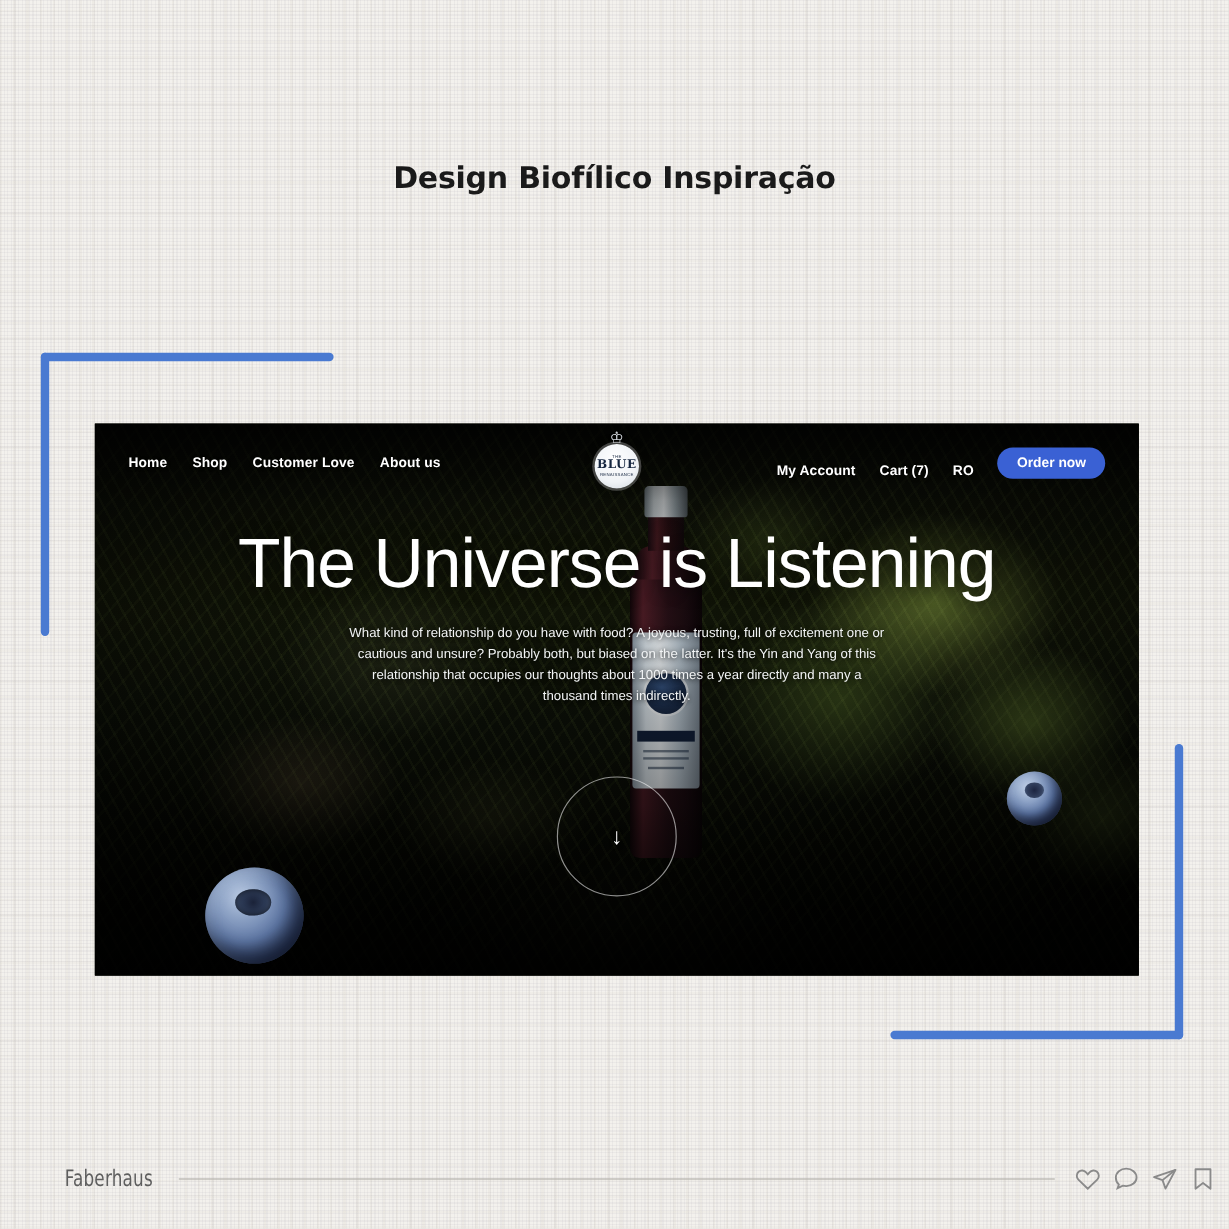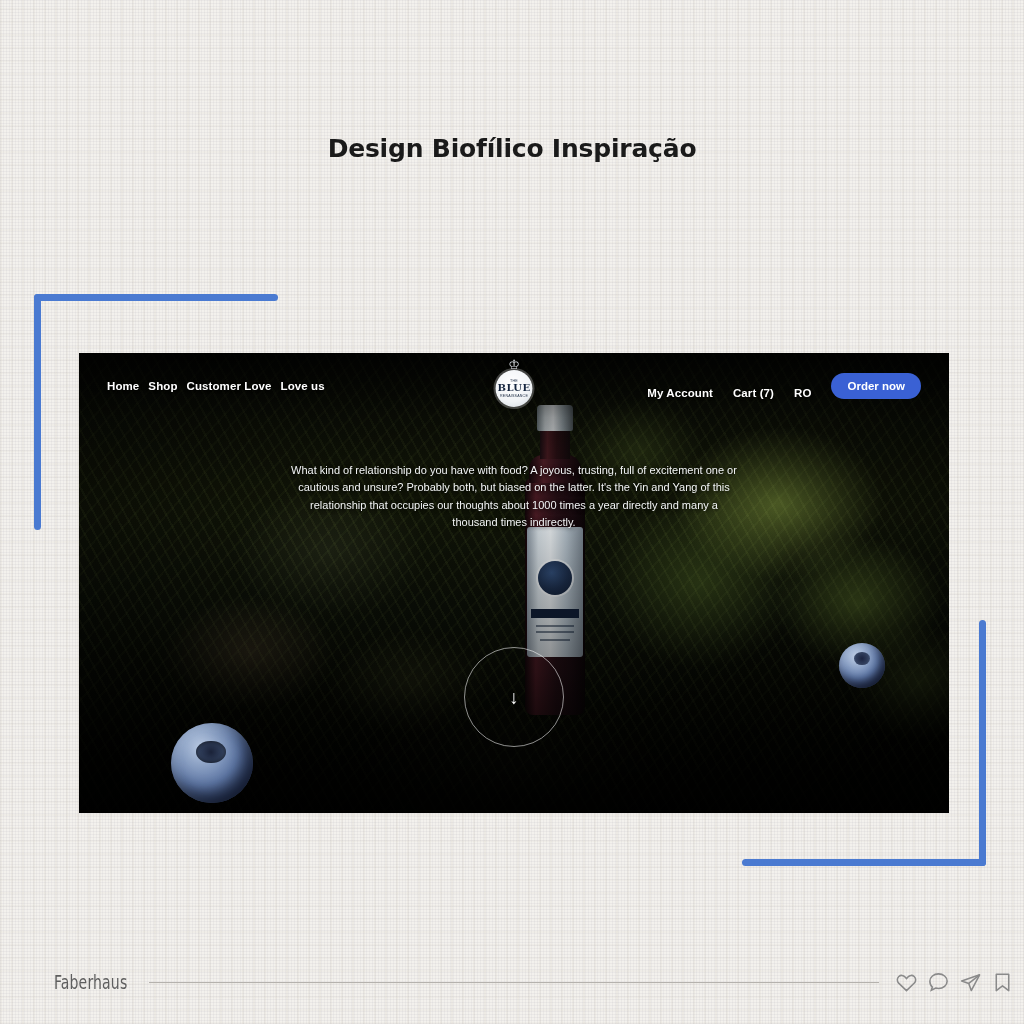--- a/index.html
+++ b/index.html
@@ -200,21 +200,21 @@
   }
 
   
   #site-nav {
     position: absolute;
     top: 12px; left: 0; width: 870px; height: 42px;
     display: flex; align-items: center;
     padding: 0 28px;
     z-index: 12;
   }
-  #nav-left { display: flex; align-items: flex-start; gap: 9px; }
+  #nav-left { display: flex; align-items: flex-start; gap: 21px; }
   #nav-right { display: flex; align-items: flex-end; gap: 20px; margin-left: auto; }
   .nav-link {
     color: #ffffff;
     font-size: 11.5px;
     font-weight: bold;
     letter-spacing: 0.1px;
     white-space: nowrap;
     text-shadow: 0 1px 3px rgba(0,0,0,0.9);
     cursor: pointer;
   }
@@ -375,40 +375,41 @@
     <div class="calyx"></div>
   </div>
 
   <div id="hero-vignette"></div>
 
   <nav id="site-nav">
     <div id="nav-left">
       <span class="nav-link">Home</span>
       <span class="nav-link">Shop</span>
       <span class="nav-link">Customer Love</span>
-      <span class="nav-link">Love us</span>
+      <span class="nav-link">About us</span>
     </div>
     <div id="nav-right">
       <span class="nav-link">My Account</span>
       <span class="nav-link">Cart (7)</span>
       <span class="nav-link">RO</span>
       <button id="order-now-button">Order now</button>
     </div>
   </nav>
 
   <div id="nav-brand">
     <span id="nav-brand-crown">♔</span>
     <div id="nav-brand-circle">
       <span id="nav-brand-the">THE</span>
       <span id="nav-brand-blue">BLUE</span>
       <span id="nav-brand-sub">RENAISSANCE</span>
     </div>
   </div>
 
   <div id="hero-copy">
+    <h1 id="hero-headline">The Universe is Listening</h1>
     <p id="hero-paragraph">What kind of relationship do you have with food? A joyous, trusting, full of excitement one or cautious and unsure? Probably both, but biased on the latter. It's the Yin and Yang of this relationship that occupies our thoughts about 1000 times a year directly and many a thousand times indirectly.</p>
   </div>
 
   <div id="scroll-down-button">
     <span id="scroll-down-arrow">↓</span>
   </div>
 </div>
 
 <div id="poster-footer">
   <span id="footer-brand">Faberhaus</span>

